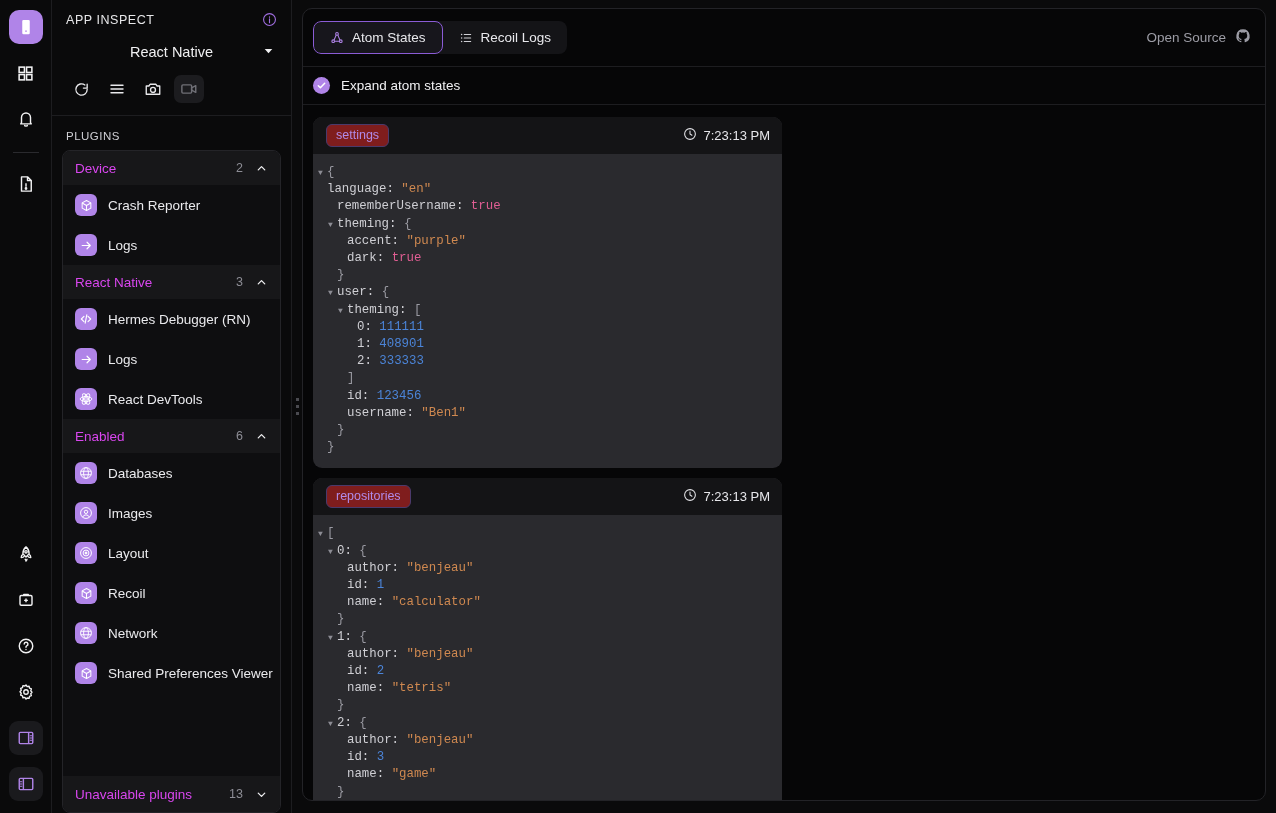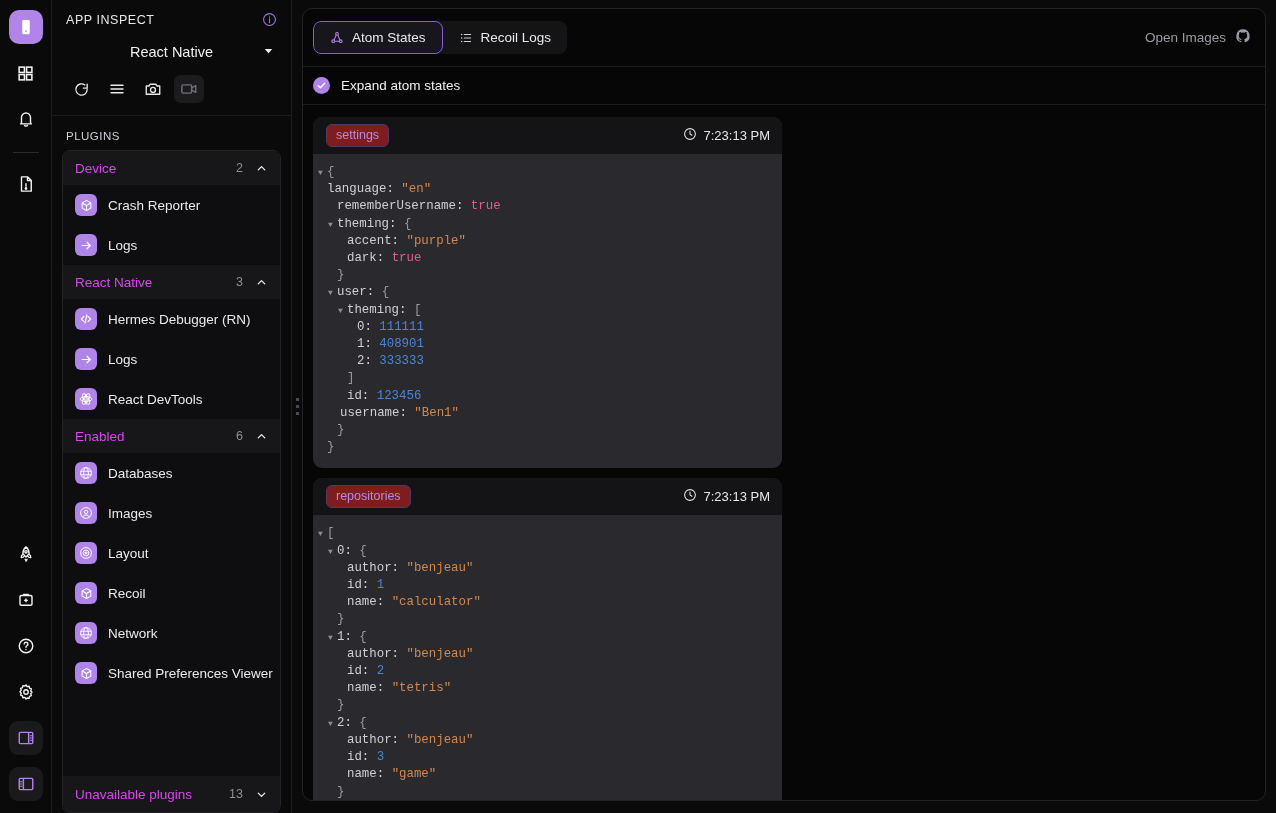--- a/index.html
+++ b/index.html
@@ -549,21 +549,21 @@
             <span class="tab-ico">
               <svg width="14" height="14" viewBox="0 0 24 24" fill="none" stroke="currentColor" stroke-width="1.9" stroke-linecap="round">
                   <path d="M9 6h11M9 12h11M9 18h11"></path>
                   <path d="M4.5 6h.01M4.5 12h.01M4.5 18h.01" stroke-width="2.6"></path>
                 </svg>
             </span>
             <span>Recoil Logs</span>
           </div>
         </div>
         <div class="open-src">
-          <span>Open Images</span>
+          <span>Open Source</span>
           <span>
             <svg width="16" height="16" viewBox="0 0 24 24" fill="currentColor">
                 <path d="M12 2a10 10 0 0 0-3.16 19.49c.5.09.68-.22.68-.48l-.01-1.7c-2.78.6-3.37-1.34-3.37-1.34-.45-1.16-1.11-1.47-1.11-1.47-.91-.62.07-.61.07-.61 1 .07 1.53 1.03 1.53 1.03.89 1.53 2.34 1.09 2.91.83.09-.65.35-1.09.63-1.34-2.22-.25-4.56-1.11-4.56-4.94 0-1.09.39-1.98 1.03-2.68-.1-.25-.45-1.27.1-2.65 0 0 .84-.27 2.75 1.02a9.5 9.5 0 0 1 5 0c1.91-1.29 2.75-1.02 2.75-1.02.55 1.38.2 2.4.1 2.65.64.7 1.03 1.59 1.03 2.68 0 3.84-2.34 4.68-4.57 4.93.36.31.68.92.68 1.85l-.01 2.75c0 .26.18.57.69.48A10 10 0 0 0 12 2z"></path>
               </svg>
           </span>
         </div>
       </div>
 
       <div class="expand-bar">
         <div class="chk">
@@ -594,21 +594,21 @@
               <div class="jline" style="padding-left: 34px;"><span class="arw sp">▼</span><span class="k">accent: </span><span class="s">"purple"</span></div>
               <div class="jline" style="padding-left: 34px;"><span class="arw sp">▼</span><span class="k">dark: </span><span class="b">true</span></div>
               <div class="jline" style="padding-left: 24px;"><span class="arw sp">▼</span><span class="p">}</span></div>
               <div class="jline" style="padding-left: 24px;"><span class="arw">▼</span><span class="k">user: </span><span class="p">{</span></div>
               <div class="jline" style="padding-left: 34px;"><span class="arw">▼</span><span class="k">theming: </span><span class="p">[</span></div>
               <div class="jline" style="padding-left: 44px;"><span class="arw sp">▼</span><span class="k">0: </span><span class="n">111111</span></div>
               <div class="jline" style="padding-left: 44px;"><span class="arw sp">▼</span><span class="k">1: </span><span class="n">408901</span></div>
               <div class="jline" style="padding-left: 44px;"><span class="arw sp">▼</span><span class="k">2: </span><span class="n">333333</span></div>
               <div class="jline" style="padding-left: 34px;"><span class="arw sp">▼</span><span class="p">]</span></div>
               <div class="jline" style="padding-left: 34px;"><span class="arw sp">▼</span><span class="k">id: </span><span class="n">123456</span></div>
-              <div class="jline" style="padding-left: 27px;"><span class="arw sp">▼</span><span class="k">username: </span><span class="s">"Ben1"</span></div>
+              <div class="jline" style="padding-left: 34px;"><span class="arw sp">▼</span><span class="k">username: </span><span class="s">"Ben1"</span></div>
               <div class="jline" style="padding-left: 24px;"><span class="arw sp">▼</span><span class="p">}</span></div>
               <div class="jline" style="padding-left: 14px;"><span class="arw sp">▼</span><span class="p">}</span></div>
             </div>
           </div>
           <div class="card">
             <div class="card-head">
               <span class="pill">repositories</span>
               <span class="card-time">
                 <span><svg width="14" height="14" viewBox="0 0 24 24" fill="none" stroke="currentColor" stroke-width="1.8" stroke-linecap="round">
                     <circle cx="12" cy="12" r="9.2"></circle>

